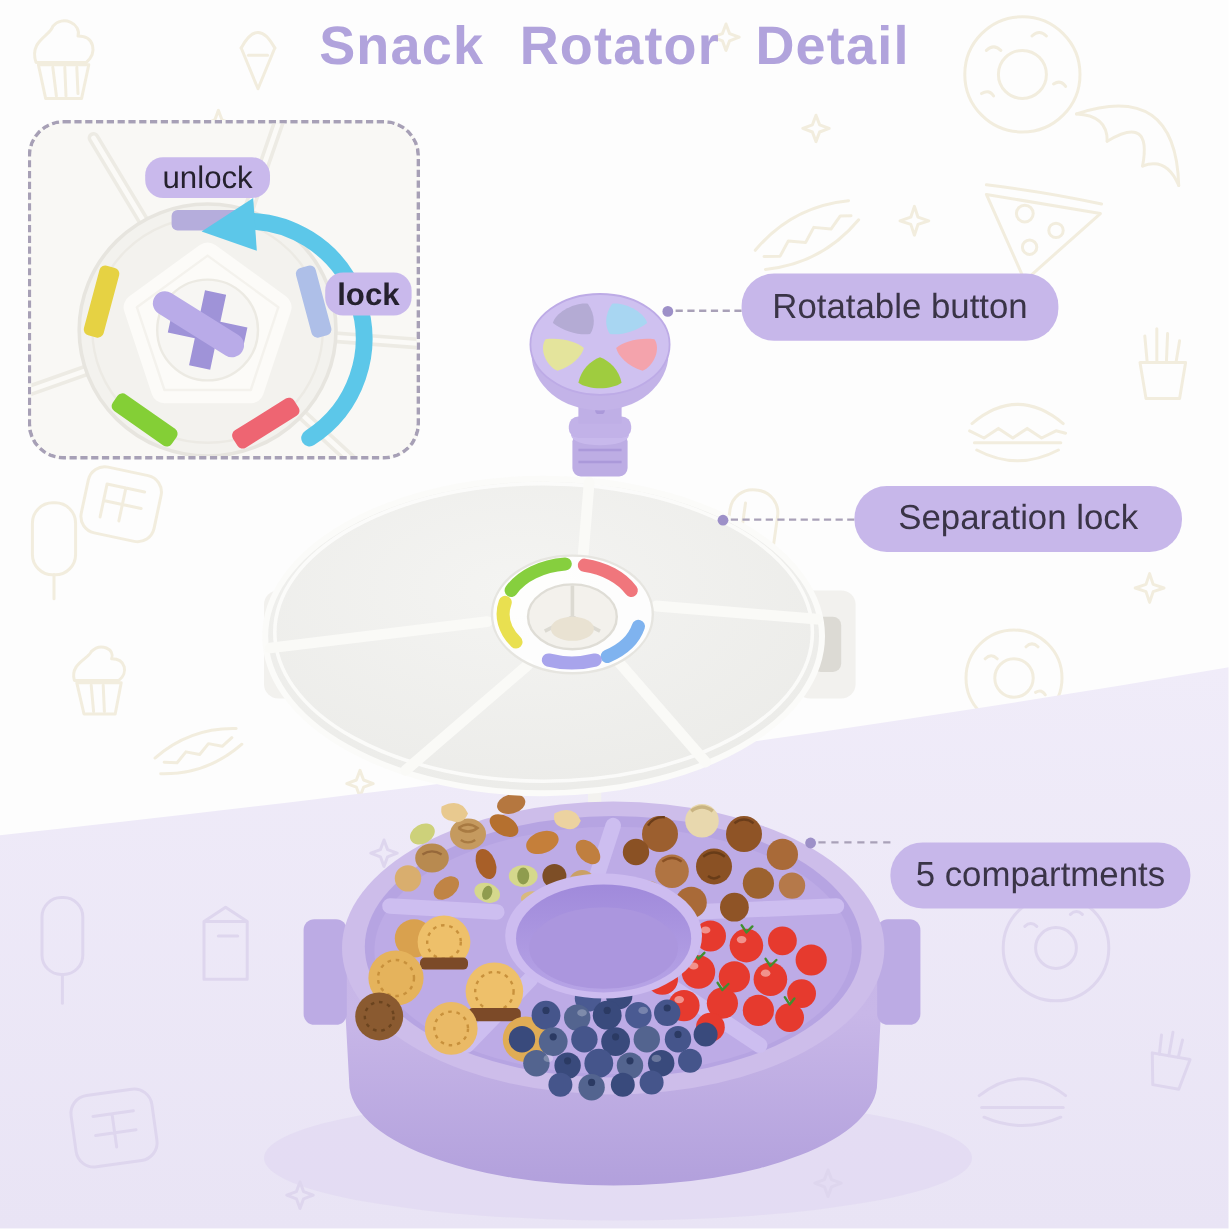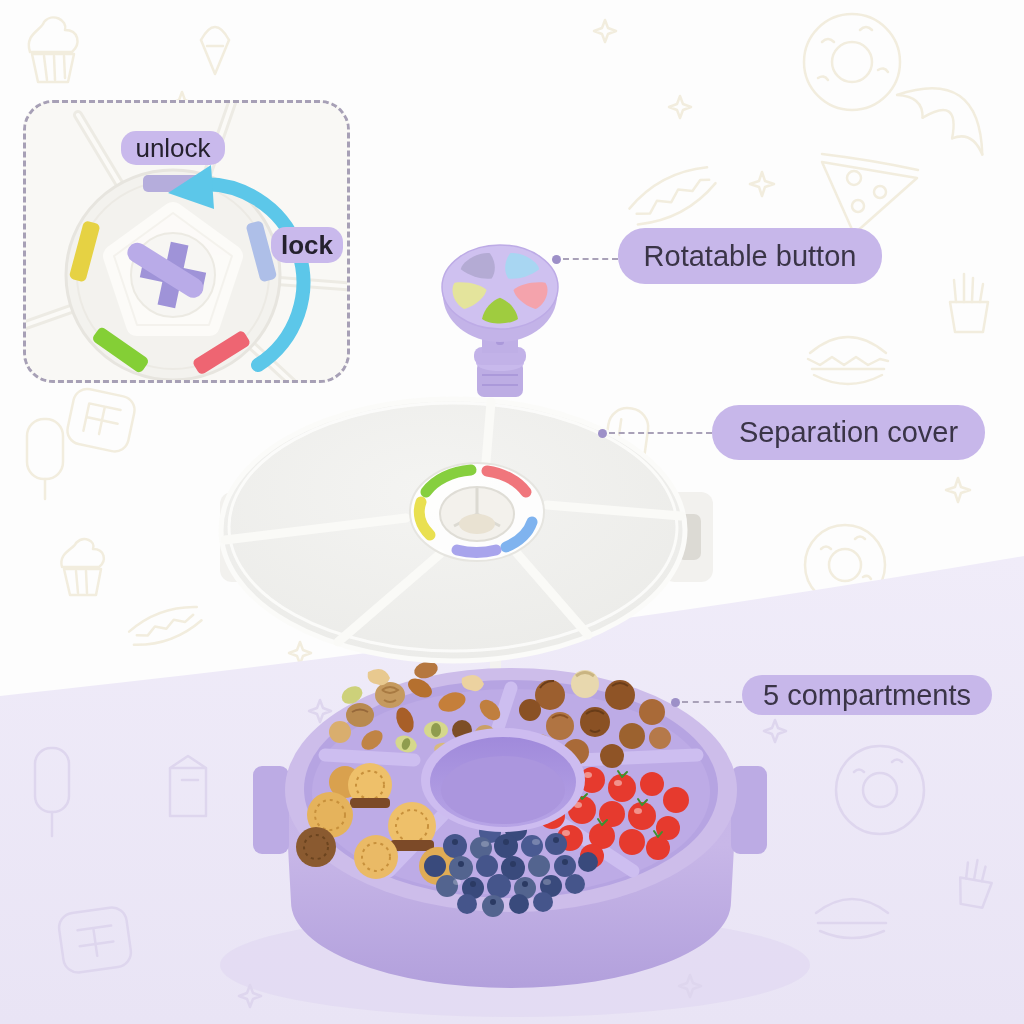--- a/index.html
+++ b/index.html
@@ -496,23 +496,24 @@
 
   <div class="leader-dot" style="left:552px;top:255px;"></div>
   <div class="leader-line" style="left:563px;top:258px;width:55px;"></div>
   <div class="pill" style="left:618px;top:228px;width:264px;height:56px;">
     <span>Rotatable button</span>
   </div>
 
   <div class="leader-dot" style="left:598px;top:429px;"></div>
   <div class="leader-line" style="left:609px;top:432px;width:103px;"></div>
   <div class="pill" style="left:712px;top:405px;width:273px;height:55px;">
-    <span>Separation cover</span>
+    <span>Separation lock</span>
   </div>
 
   <div class="leader-dot" style="left:671px;top:698px;"></div>
   <div class="leader-line" style="left:682px;top:701px;width:60px;"></div>
-  <div class="pill" style="left:742px;top:675px;width:250px;height:40px;">
+  <div class="pill" style="left:742px;top:702px;width:250px;height:55px;">
     <span>5 compartments</span>
   </div>
 
+  <div class="page-title">Snack Rotator Detail</div>
 
 </div>
 
 </body></html>

